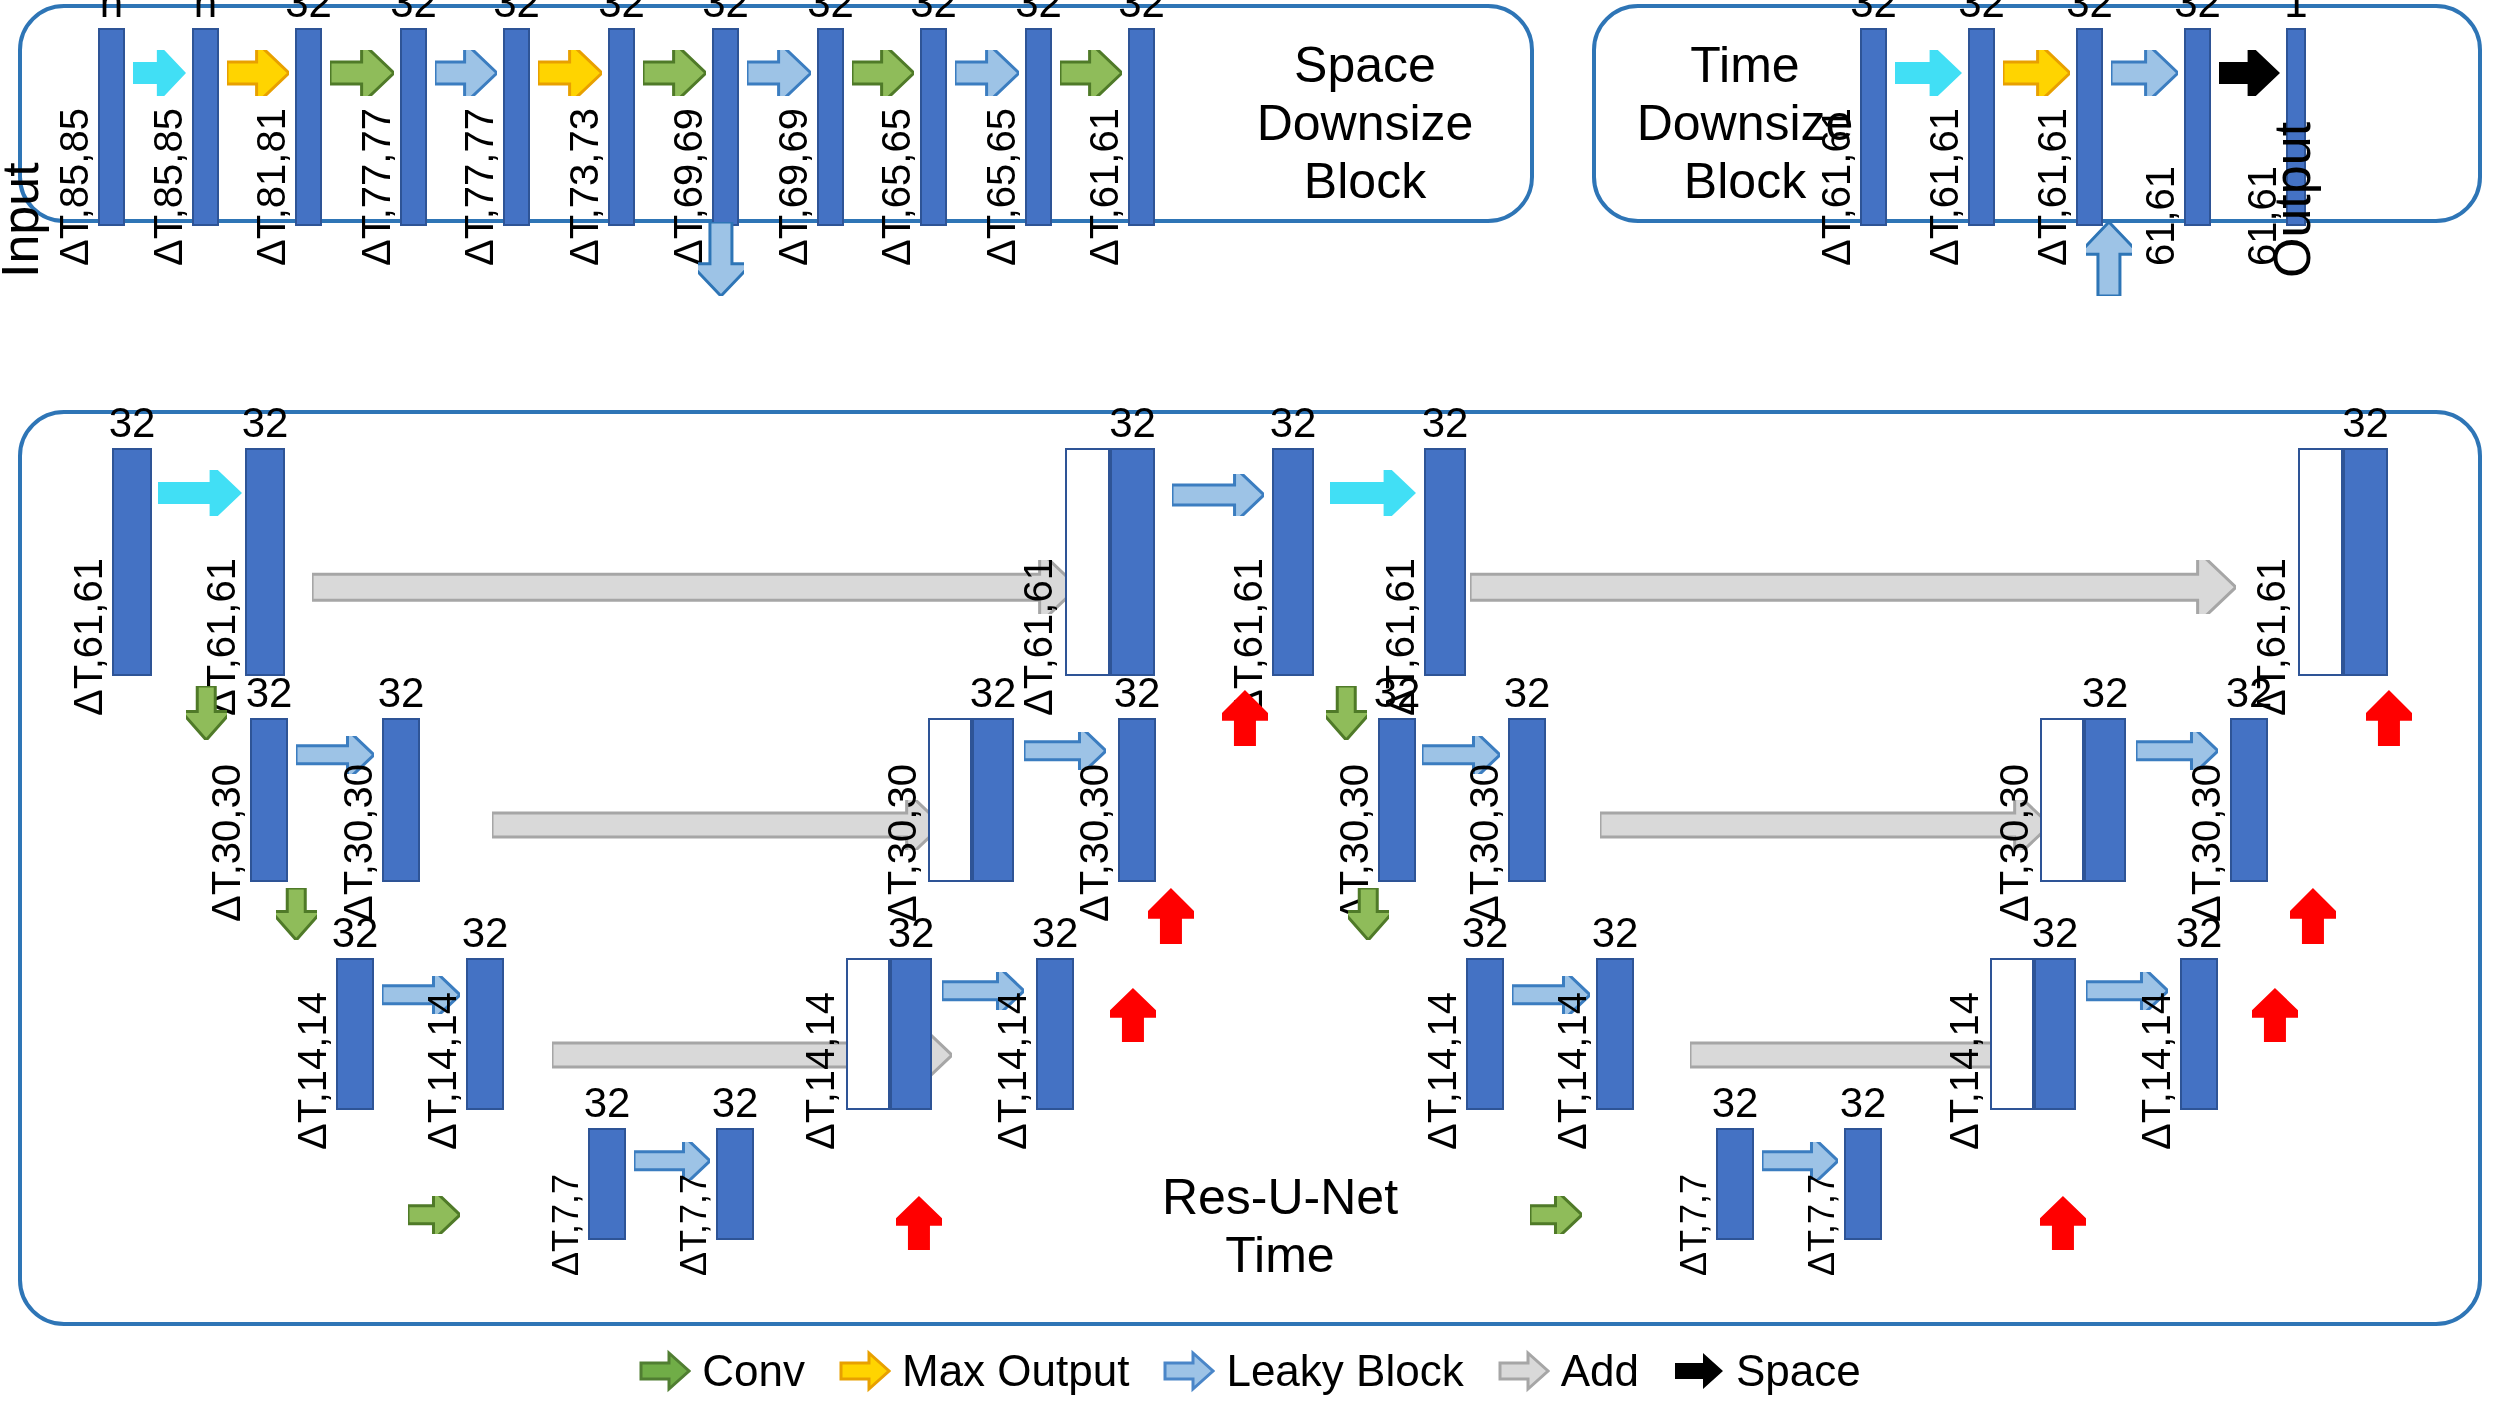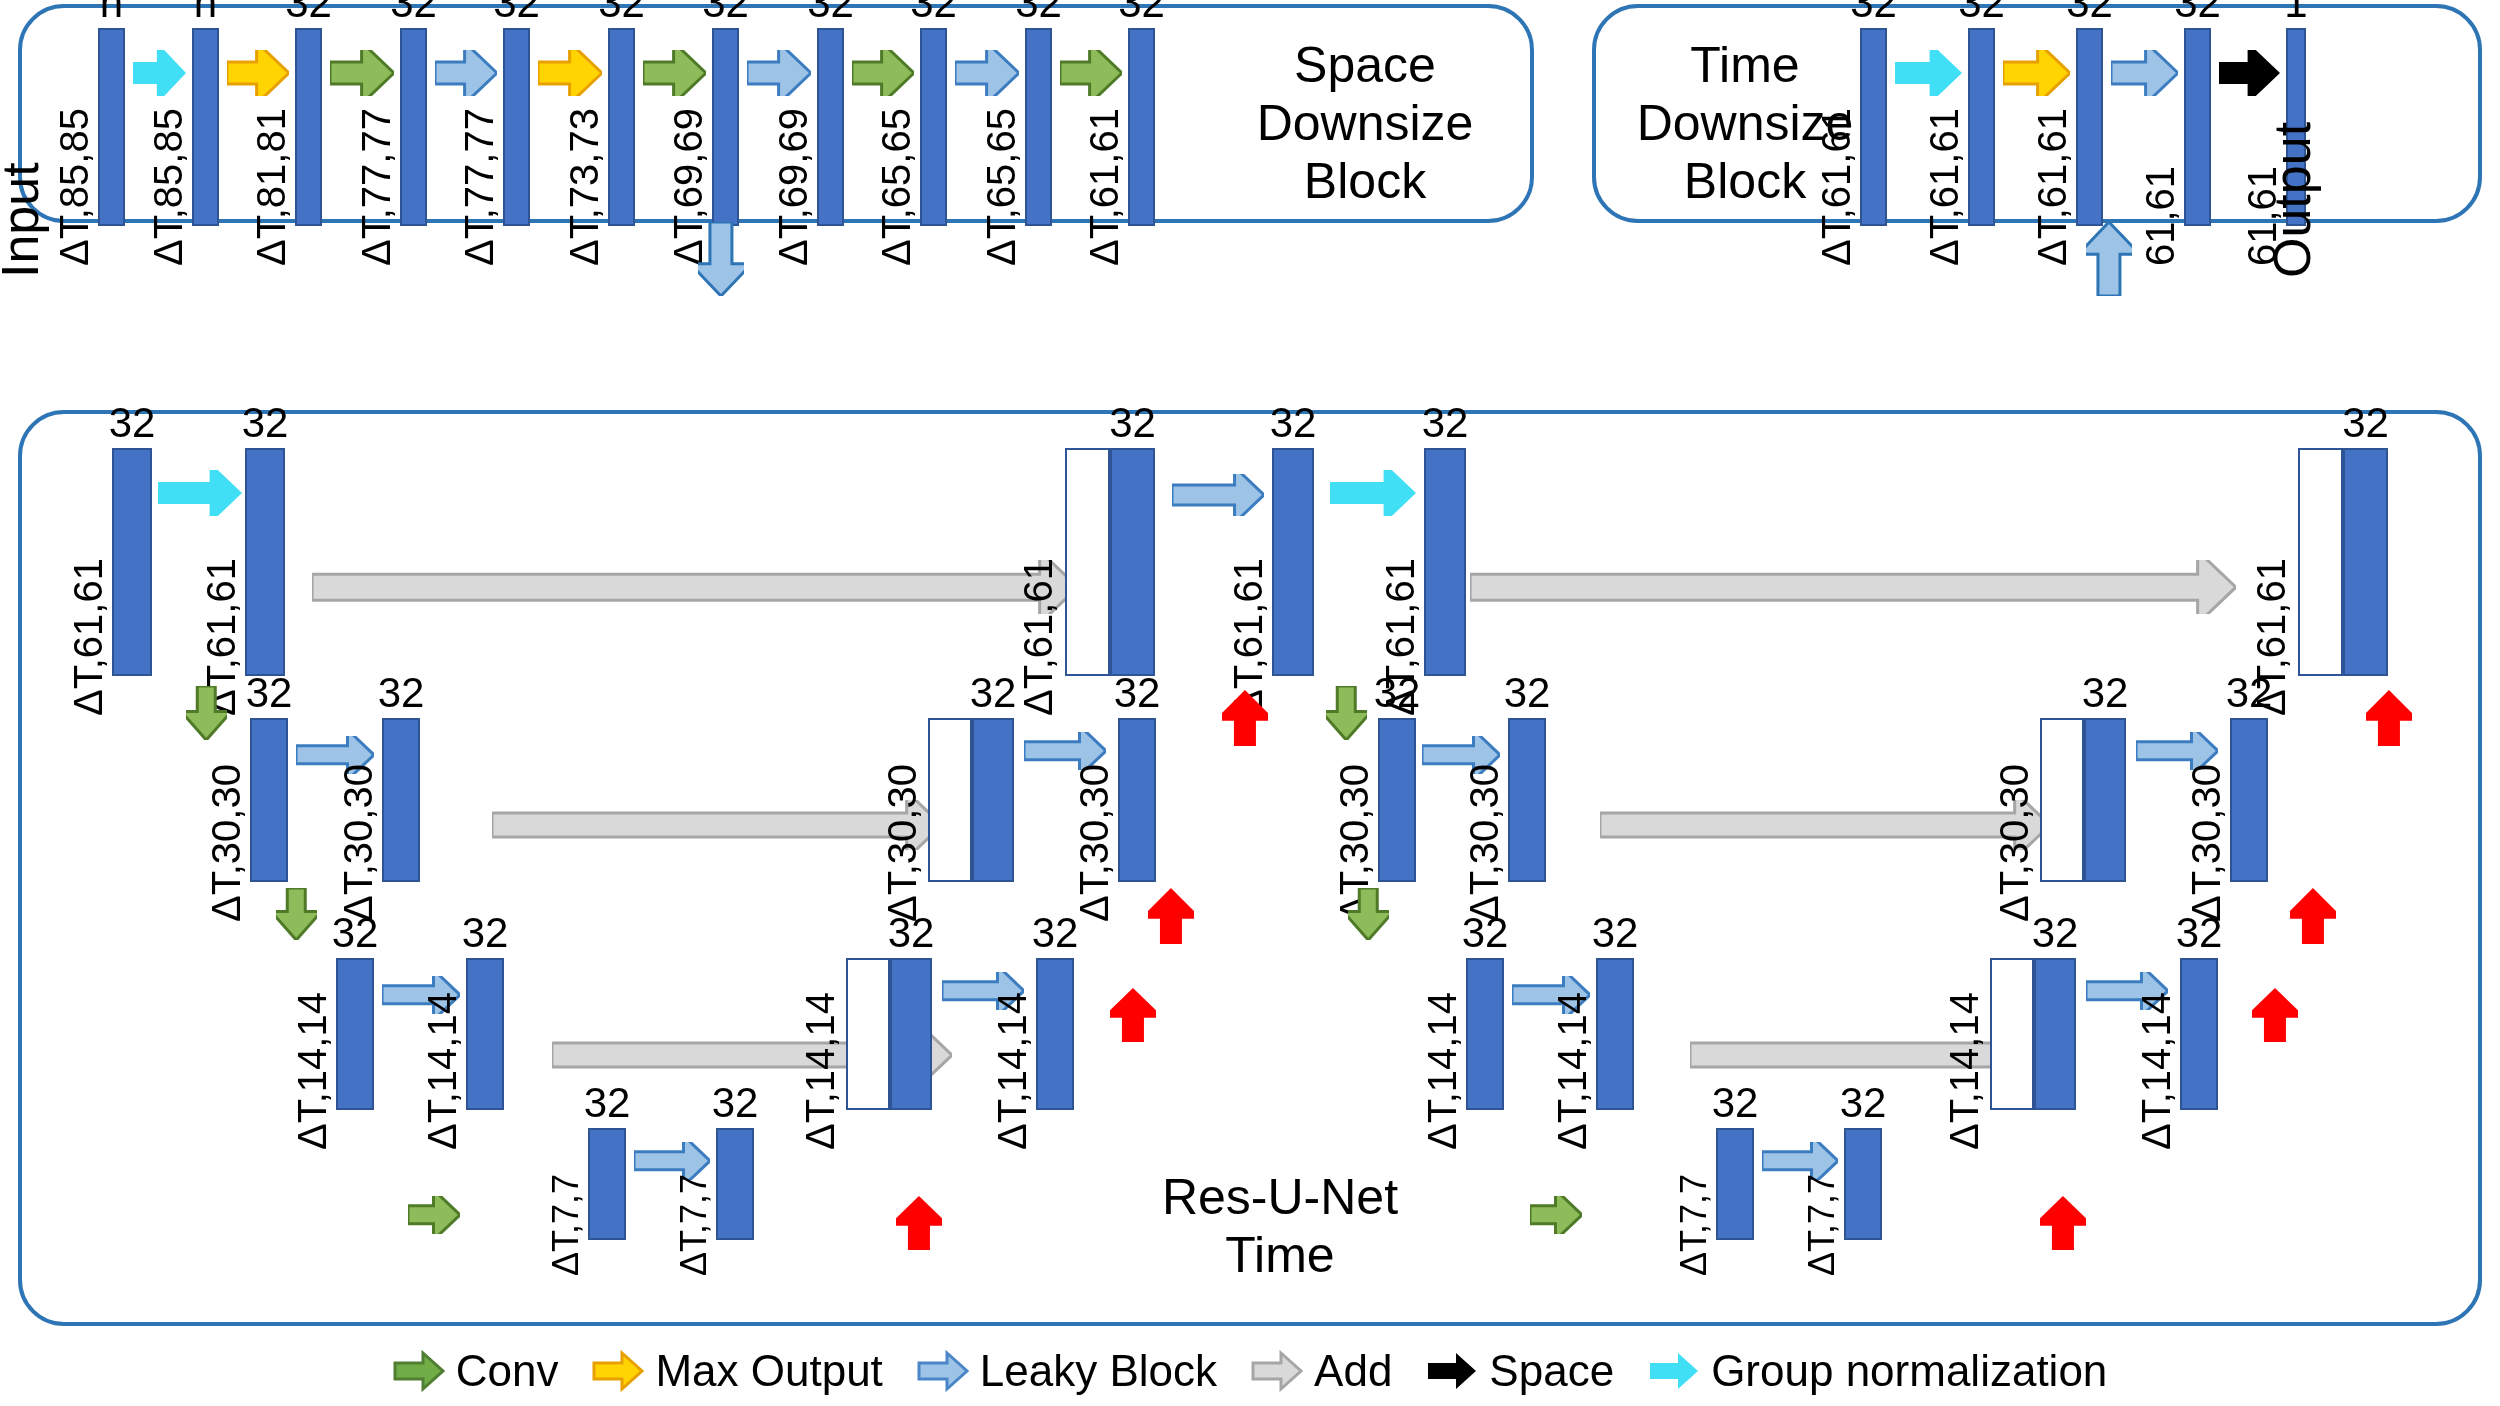--- a/index.html
+++ b/index.html
@@ -356,19 +356,13 @@
         <path d="M2,14 L30,14 L30,4 L50,22 L30,40 L30,30 L2,30 Z" fill="#D9D9D9" stroke="#A6A6A6" stroke-width="3"></path>
       </svg>
       <span class="lg-txt">Add</span>
     </div>
     <div class="leg-item">
       <svg width="52" height="44" viewBox="0 0 52 44">
         <path d="M2,14 L30,14 L30,4 L50,22 L30,40 L30,30 L2,30 Z" fill="#000000"></path>
       </svg>
       <span class="lg-txt">Space</span>
     </div>
-    <div class="leg-item">
-      <svg width="52" height="44" viewBox="0 0 52 44">
-        <path d="M2,14 L30,14 L30,4 L50,22 L30,40 L30,30 L2,30 Z" fill="#41DFF5"></path>
-      </svg>
-      <span class="lg-txt">Group normalization</span>
-    </div>
   </div>
 
 </body></html>

